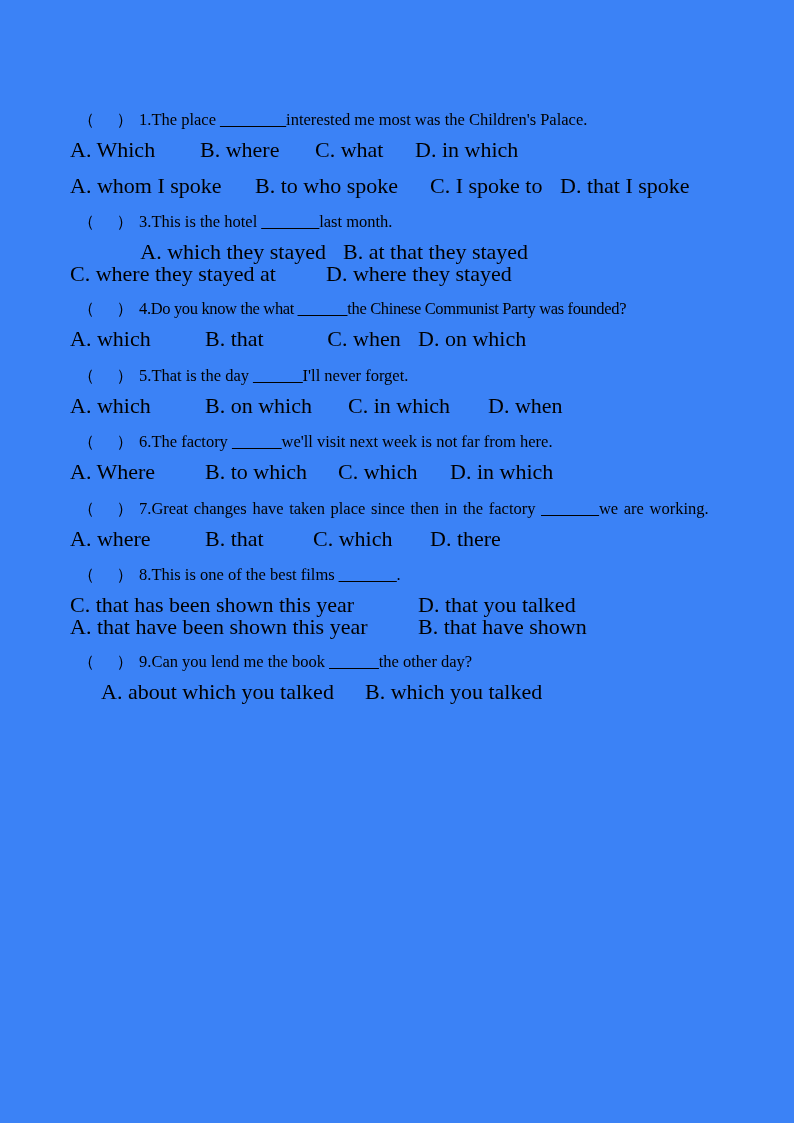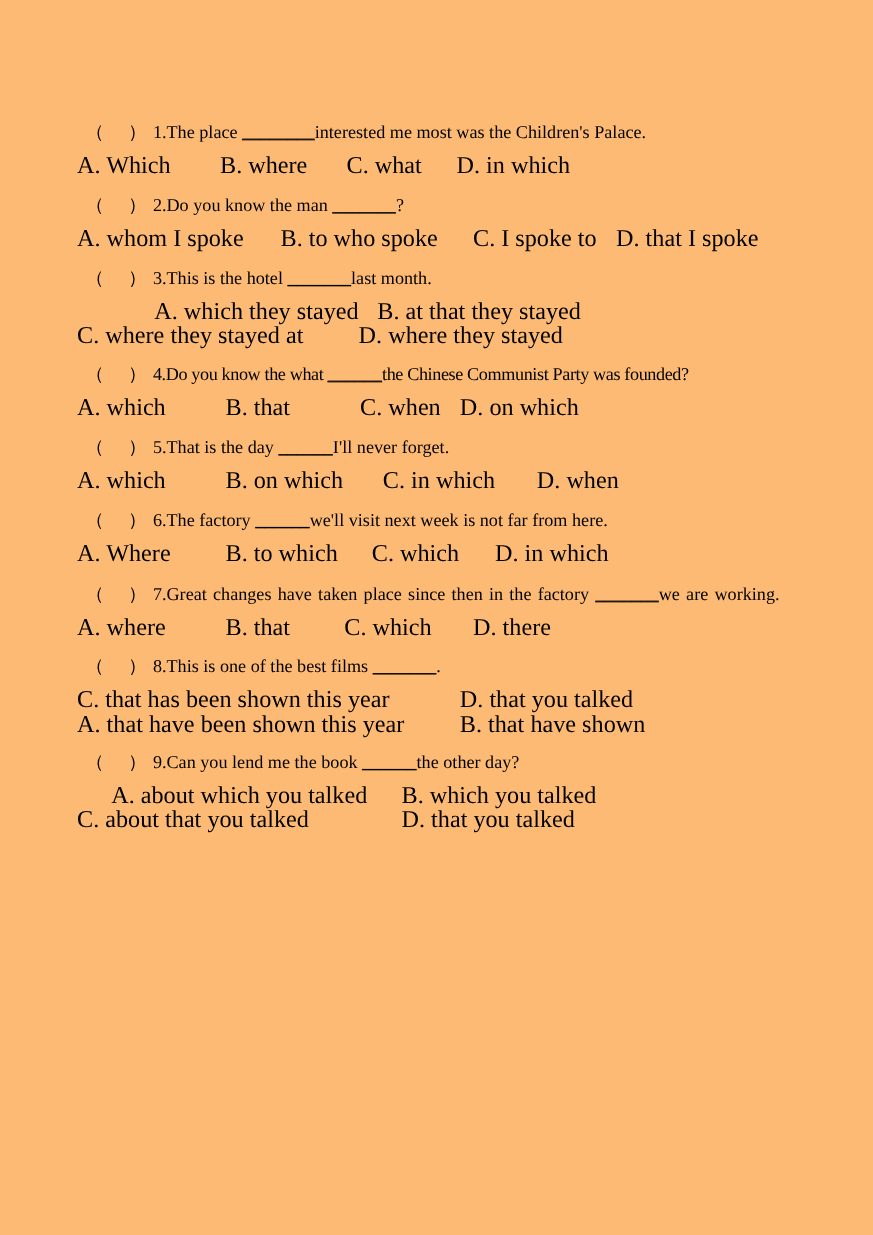--- a/index.html
+++ b/index.html
@@ -15,21 +15,21 @@
     font-family: "Liberation Serif", "DejaVu Serif", serif;
     color: #000000;
     overflow: hidden;
   }
   .page {
     position: absolute;
     left: 0;
     top: 0;
     width: 794px;
     height: 1123px;
-    background: #fdba74;
+    background: #3b82f6;
   }
   .content {
     position: absolute;
     left: 70px;
     top: 104px;
     width: 654px;
   }
   .qblock {
     margin: 0;
     padding: 0;
@@ -92,21 +92,20 @@
   <div class="content" id="content-root">
       <div class="qblock">
         <div class="qline"><span class="paren"><span>（</span><span class="gap"></span><span>）</span></span><span class="qnum">1.</span><span>The place </span><span class="blank">________</span><span>interested me most was the Children's Palace.</span></div>
         <div class="spacer-4"></div>
         <div class="opts opts-inline">
           <div class="opts-row"><span class="opt" style="width: 130px;">A. Which</span><span class="opt" style="width: 115px;">B. where</span><span class="opt" style="width: 100px;">C. what</span><span class="opt">D. in which</span></div>
         </div>
         <div class="spacer-10"></div>
       </div>
       <div class="qblock">
-        <div class="qline"><span class="paren"><span>（</span><span class="gap"></span><span>）</span></span><span class="qnum">2.</span><span>Do you know the man </span><span class="blank">_______</span><span>?</span></div>
         <div class="spacer-4"></div>
         <div class="opts opts-inline">
           <div class="opts-row"><span class="opt" style="width: 185px;">A. whom I spoke</span><span class="opt" style="width: 175px;">B. to who spoke</span><span class="opt" style="width: 130px;">C. I spoke to</span><span class="opt">D. that I spoke</span></div>
         </div>
         <div class="spacer-10"></div>
       </div>
       <div class="qblock">
         <div class="qline"><span class="paren"><span>（</span><span class="gap"></span><span>）</span></span><span class="qnum">3.</span><span>This is the hotel </span><span class="blank">_______</span><span>last month.</span></div>
         <div class="spacer-4"></div>
         <div class="opts opts-grid">
@@ -154,18 +153,17 @@
           <div class="opts-row"><span class="opt" style="margin-left: 0px; display: inline-block; width: 348px;">C. that has been shown this year</span><span class="opt" style="margin-left: 0px; position: relative; left: 0px;">D. that you talked</span></div>
           <div class="opts-row"><span class="opt" style="margin-left: 0px; display: inline-block; width: 348px;">A. that have been shown this year</span><span class="opt" style="margin-left: 0px; position: relative; left: 0px;">B. that have shown</span></div>
         </div>
         <div class="spacer-9"></div>
       </div>
       <div class="qblock">
         <div class="qline"><span class="paren"><span>（</span><span class="gap"></span><span>）</span></span><span class="qnum">9.</span><span>Can you lend me the book </span><span class="blank">______</span><span>the other day?</span></div>
         <div class="spacer-4"></div>
         <div class="opts opts-grid">
           <div class="opts-row"><span class="opt" style="margin-left: 0px; display: inline-block; width: 295px; text-align: center;">A. about which you talked</span><span class="opt" style="margin-left: 0px; position: relative; left: 0px;">B. which you talked</span></div>
-          <div class="opts-row"><span class="opt" style="margin-left: 0px; display: inline-block; width: 295px;">C. about that you talked</span><span class="opt" style="margin-left: 0px; position: relative; left: 0px;">D. that you talked</span></div>
         </div>
         <div class="spacer-9"></div>
       </div>
     </div>
 </div>
 
 </body></html>

